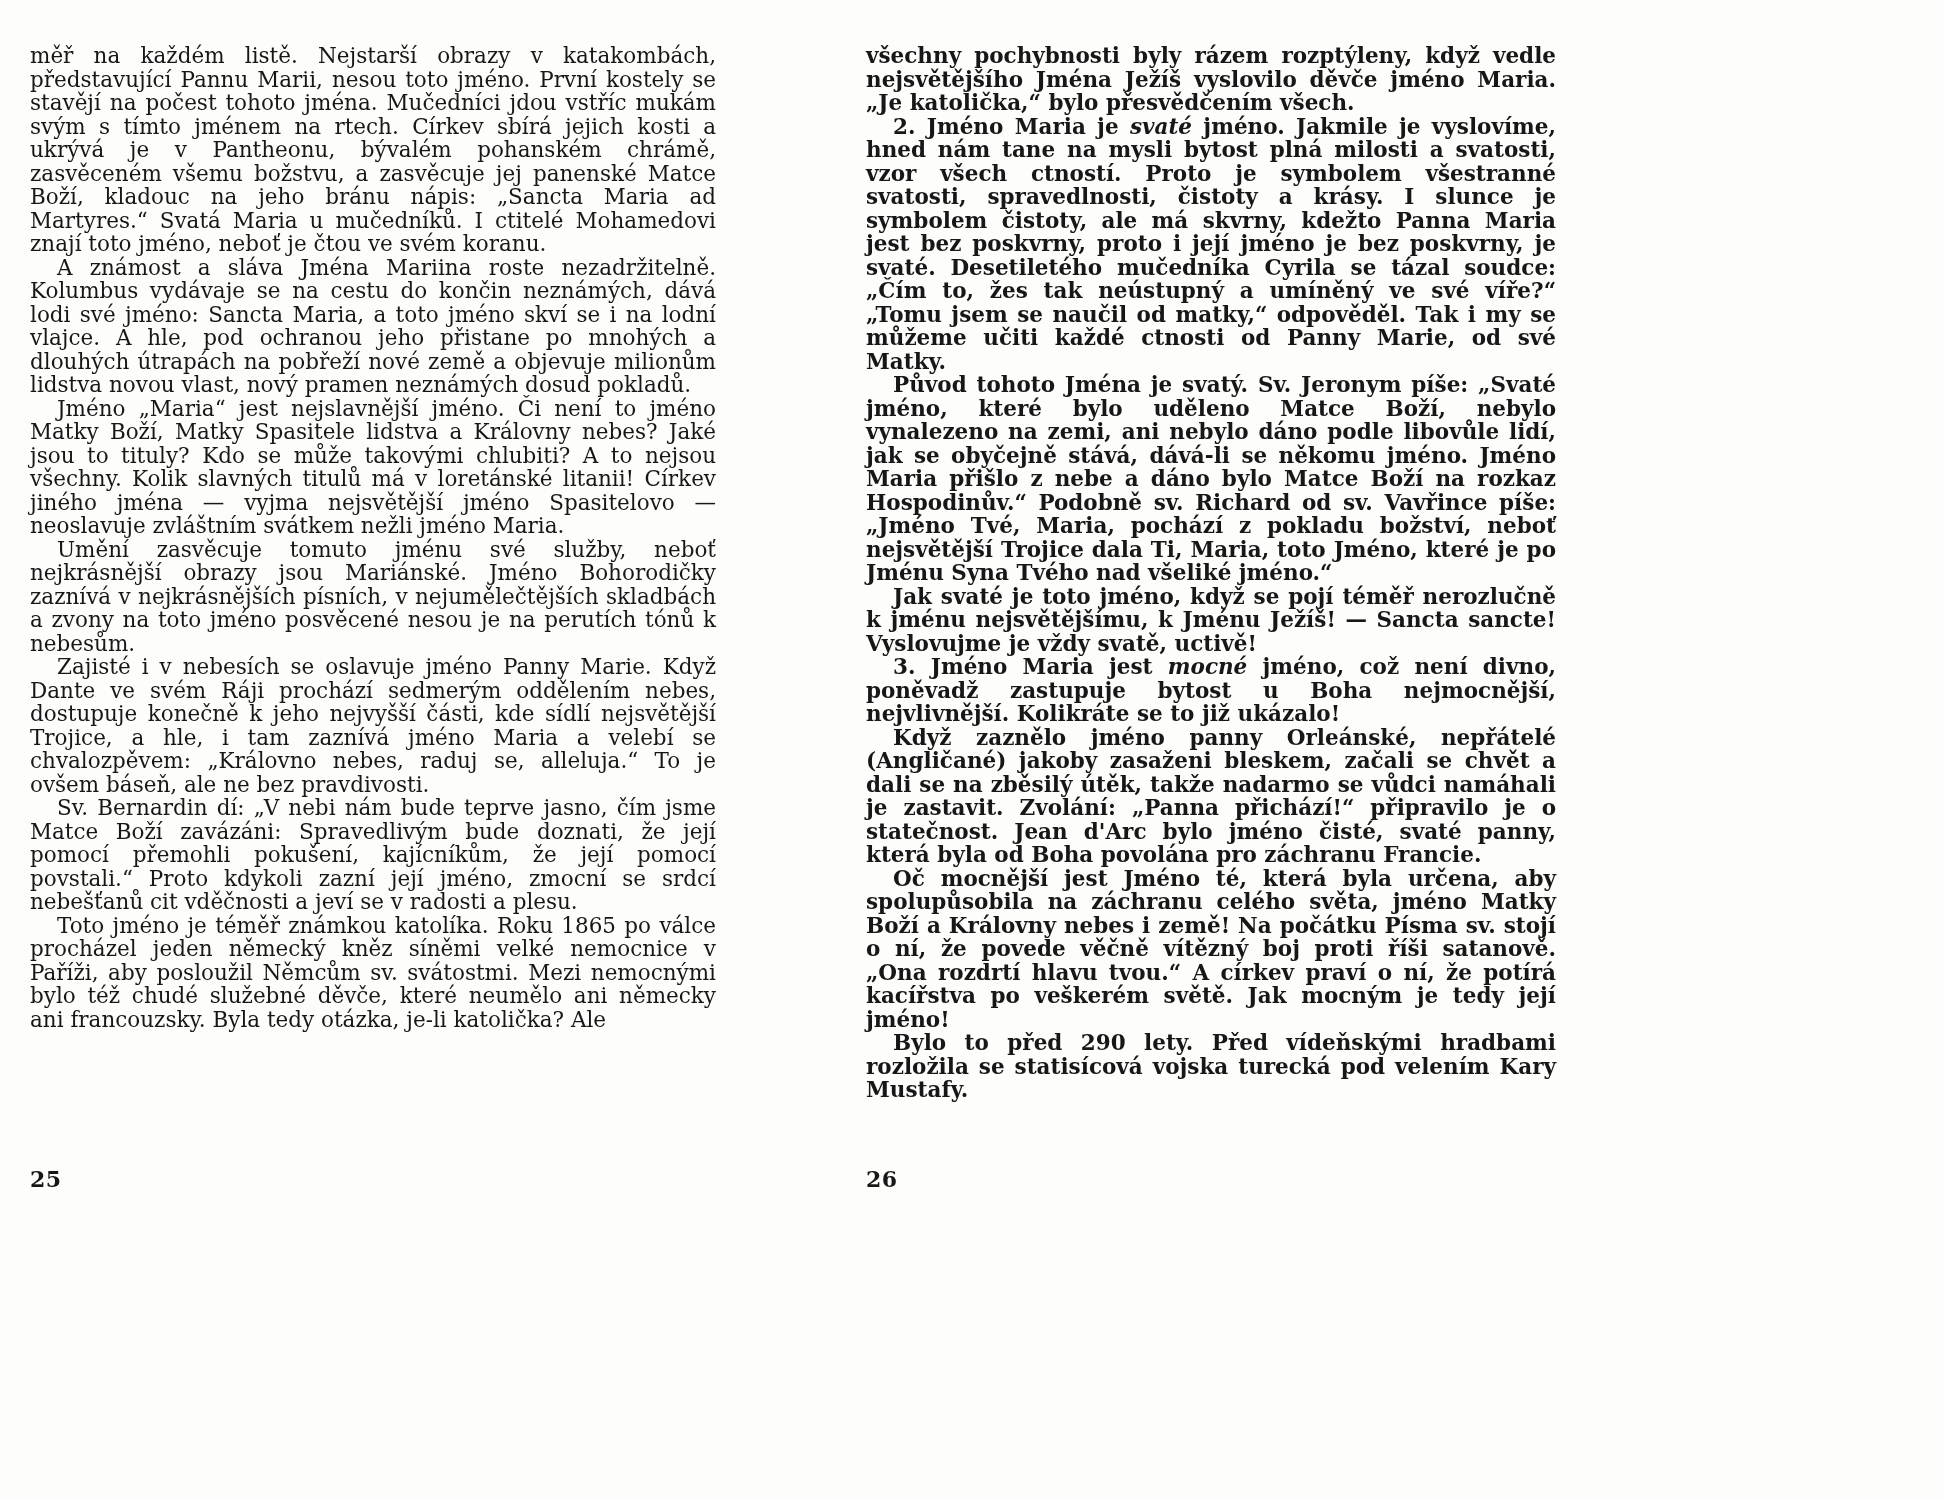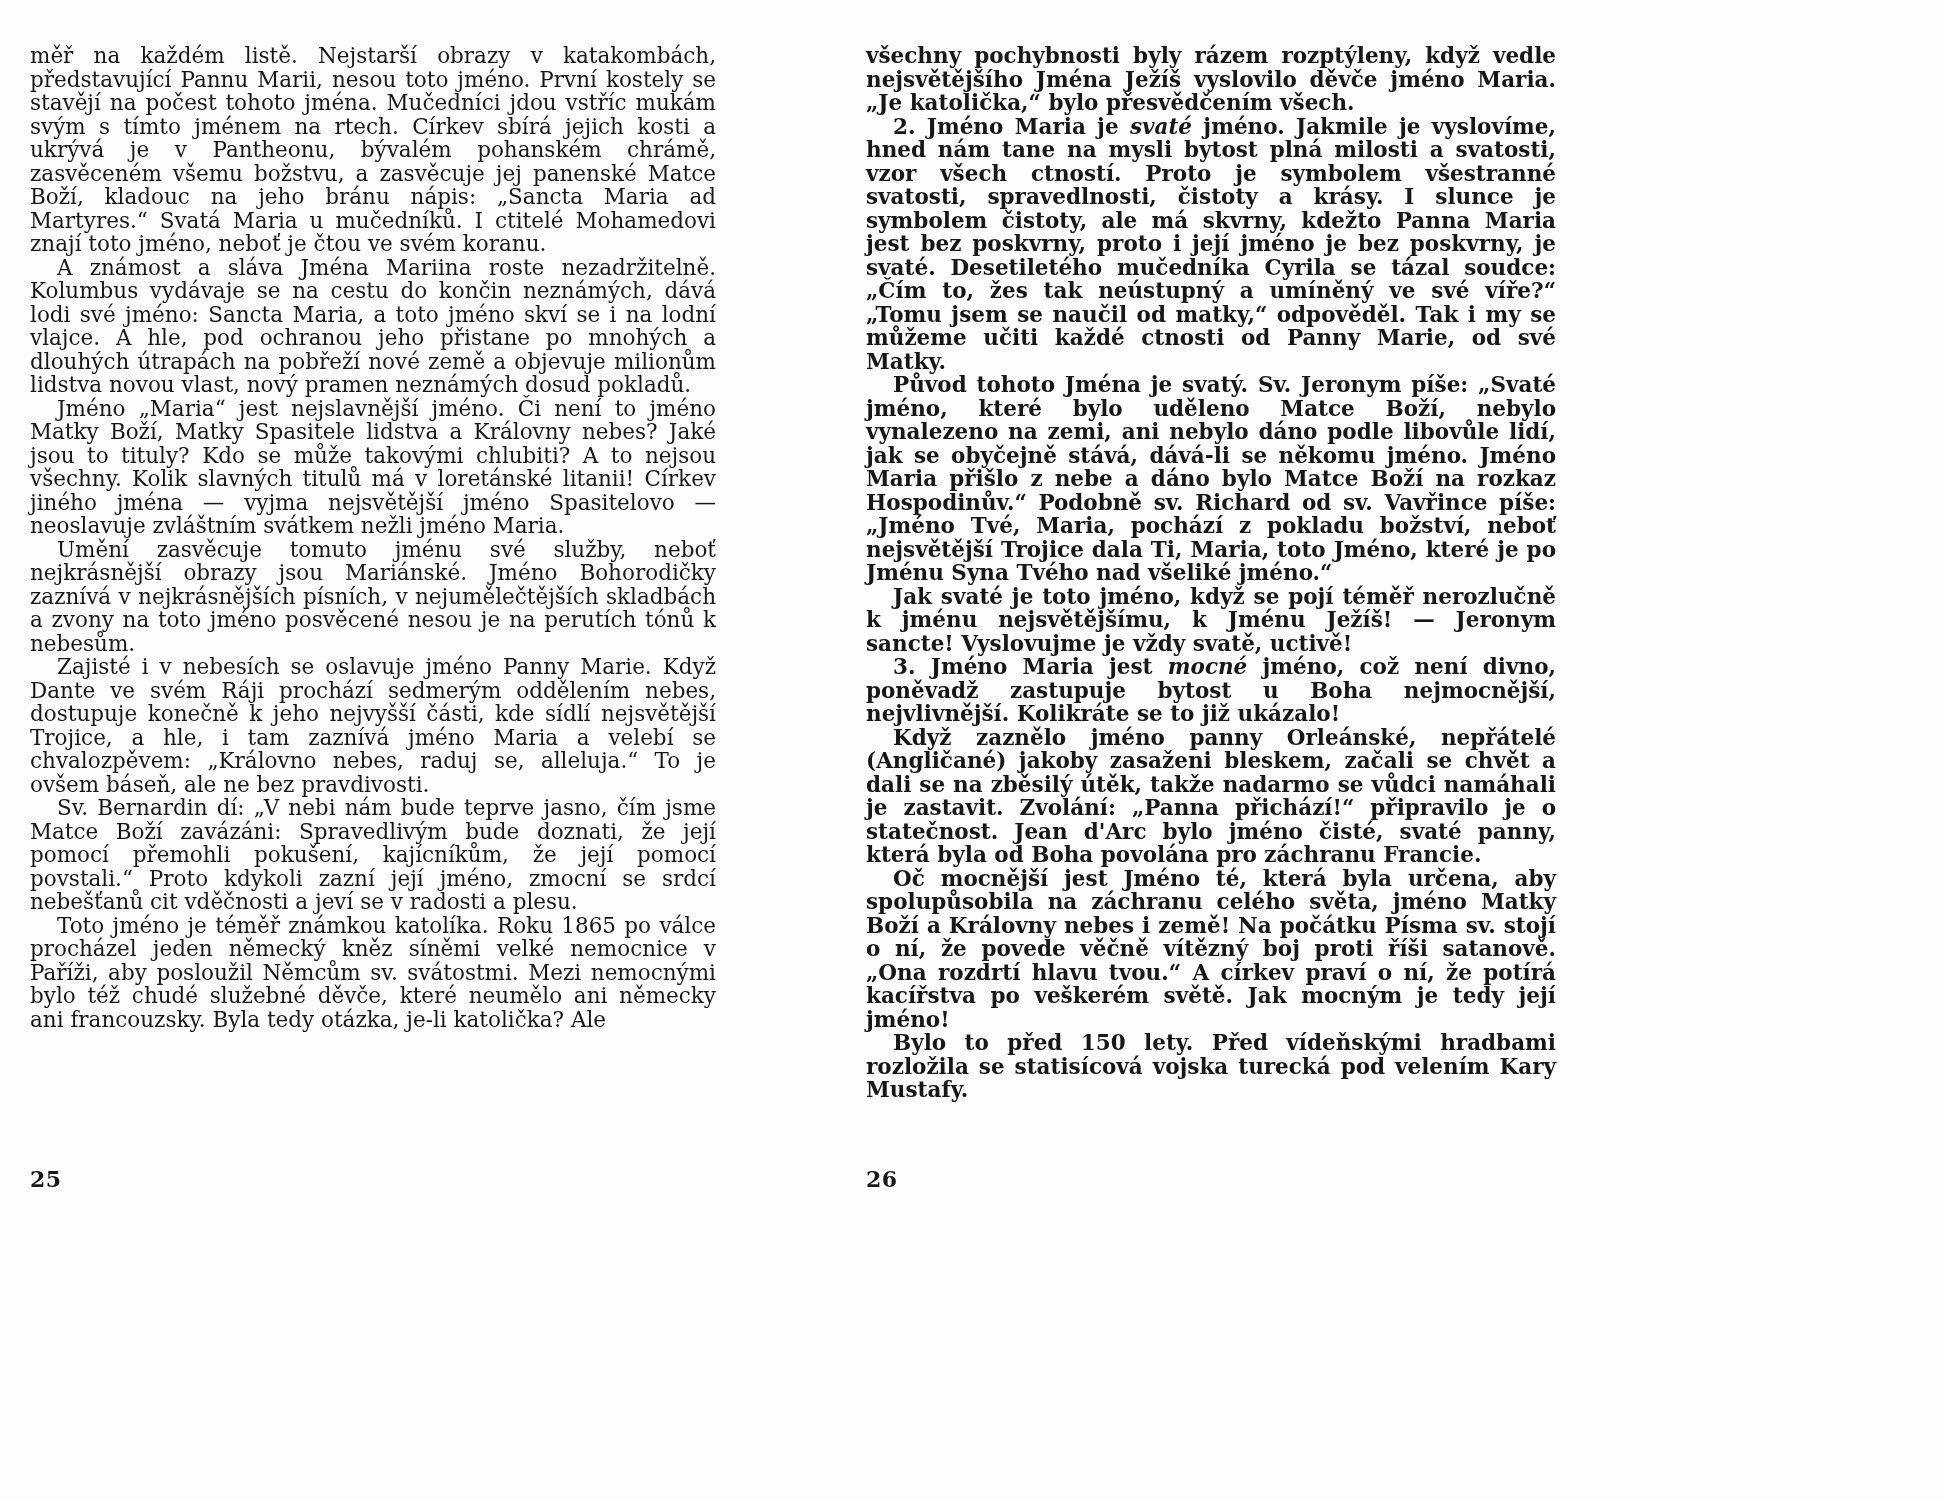--- a/index.html
+++ b/index.html
@@ -80,24 +80,24 @@
       <p class="para indent"><span>Umění zasvěcuje tomuto jménu své služby, neboť nejkrásnější obrazy jsou Mariánské. Jméno Bohorodičky zaznívá v nejkrásnějších písních, v nejumělečtějších skladbách a zvony na toto jméno posvěcené nesou je na perutích tónů k nebesům.</span></p>
       <p class="para indent"><span>Zajisté i v nebesích se oslavuje jméno Panny Marie. Když Dante ve svém Ráji prochází sedmerým oddělením nebes, dostupuje konečně k jeho nejvyšší části, kde sídlí nejsvětější Trojice, a hle, i tam zaznívá jméno Maria a velebí se chvalozpěvem: „Královno nebes, raduj se, alleluja.“ To je ovšem báseň, ale ne bez pravdivosti.</span></p>
       <p class="para indent"><span>Sv. Bernardin dí: „V nebi nám bude teprve jasno, čím jsme Matce Boží zavázáni: Spravedlivým bude doznati, že její pomocí přemohli pokušení, kajícníkům, že její pomocí povstali.“ Proto kdykoli zazní její jméno, zmocní se srdcí nebešťanů cit vděčnosti a jeví se v radosti a plesu.</span></p>
       <p class="para indent"><span>Toto jméno je téměř známkou katolíka. Roku 1865 po válce procházel jeden německý kněz síněmi velké nemocnice v Paříži, aby posloužil Němcům sv. svátostmi. Mezi nemocnými bylo též chudé služebné děvče, které neumělo ani německy ani francouzsky. Byla tedy otázka, je-li katolička? Ale</span></p>
     </div>
 
   <div class="column col-right">
       <p class="para"><span>všechny pochybnosti byly rázem rozptýleny, když vedle nejsvětějšího Jména Ježíš vyslovilo děvče jméno Maria. „Je katolička,“ bylo přesvědčením všech.</span></p>
       <p class="para indent"><span>2. Jméno Maria je </span><span class="italic">svaté</span><span> jméno. Jakmile je vyslovíme, hned nám tane na mysli bytost plná milosti a svatosti, vzor všech ctností. Proto je symbolem všestranné svatosti, spravedlnosti, čistoty a krásy. I slunce je symbolem čistoty, ale má skvrny, kdežto Panna Maria jest bez poskvrny, proto i její jméno je bez poskvrny, je svaté. Desetiletého mučedníka Cyrila se tázal soudce: „Čím to, žes tak neústupný a umíněný ve své víře?“ „Tomu jsem se naučil od matky,“ odpověděl. Tak i my se můžeme učiti každé ctnosti od Panny Marie, od své Matky.</span></p>
       <p class="para indent"><span>Původ tohoto Jména je svatý. Sv. Jeronym píše: „Svaté jméno, které bylo uděleno Matce Boží, nebylo vynalezeno na zemi, ani nebylo dáno podle libovůle lidí, jak se obyčejně stává, dává-li se někomu jméno. Jméno Maria přišlo z nebe a dáno bylo Matce Boží na rozkaz Hospodinův.“ Podobně sv. Richard od sv. Vavřince píše: „Jméno Tvé, Maria, pochází z pokladu božství, neboť nejsvětější Trojice dala Ti, Maria, toto Jméno, které je po Jménu Syna Tvého nad všeliké jméno.“</span></p>
-      <p class="para indent"><span>Jak svaté je toto jméno, když se pojí téměř nerozlučně k jménu nejsvětějšímu, k Jménu Ježíš! — Jeronym sancte! Vyslovujme je vždy svatě, uctivě!</span></p>
+      <p class="para indent"><span>Jak svaté je toto jméno, když se pojí téměř nerozlučně k jménu nejsvětějšímu, k Jménu Ježíš! — Sancta sancte! Vyslovujme je vždy svatě, uctivě!</span></p>
       <p class="para indent"><span>3. Jméno Maria jest </span><span class="italic">mocné</span><span> jméno, což není divno, poněvadž zastupuje bytost u Boha nejmocnější, nejvlivnější. Kolikráte se to již ukázalo!</span></p>
       <p class="para indent"><span>Když zaznělo jméno panny Orleánské, nepřátelé (Angličané) jakoby zasaženi bleskem, začali se chvět a dali se na zběsilý útěk, takže nadarmo se vůdci namáhali je zastavit. Zvolání: „Panna přichází!“ připravilo je o statečnost. Jean d'Arc bylo jméno čisté, svaté panny, která byla od Boha povolána pro záchranu Francie.</span></p>
       <p class="para indent"><span>Oč mocnější jest Jméno té, která byla určena, aby spolupůsobila na záchranu celého světa, jméno Matky Boží a Královny nebes i země! Na počátku Písma sv. stojí o ní, že povede věčně vítězný boj proti říši satanově. „Ona rozdrtí hlavu tvou.“ A církev praví o ní, že potírá kacířstva po veškerém světě. Jak mocným je tedy její jméno!</span></p>
-      <p class="para indent"><span>Bylo to před 150 lety. Před vídeňskými hradbami rozložila se statisícová vojska turecká pod velením Kary Mustafy.</span></p>
+      <p class="para indent"><span>Bylo to před 290 lety. Před vídeňskými hradbami rozložila se statisícová vojska turecká pod velením Kary Mustafy.</span></p>
     </div>
 
   <div class="pageno pageno-left">25</div>
 
   <div class="pageno pageno-right">26</div>
 
 </div>
 
 </body></html>

